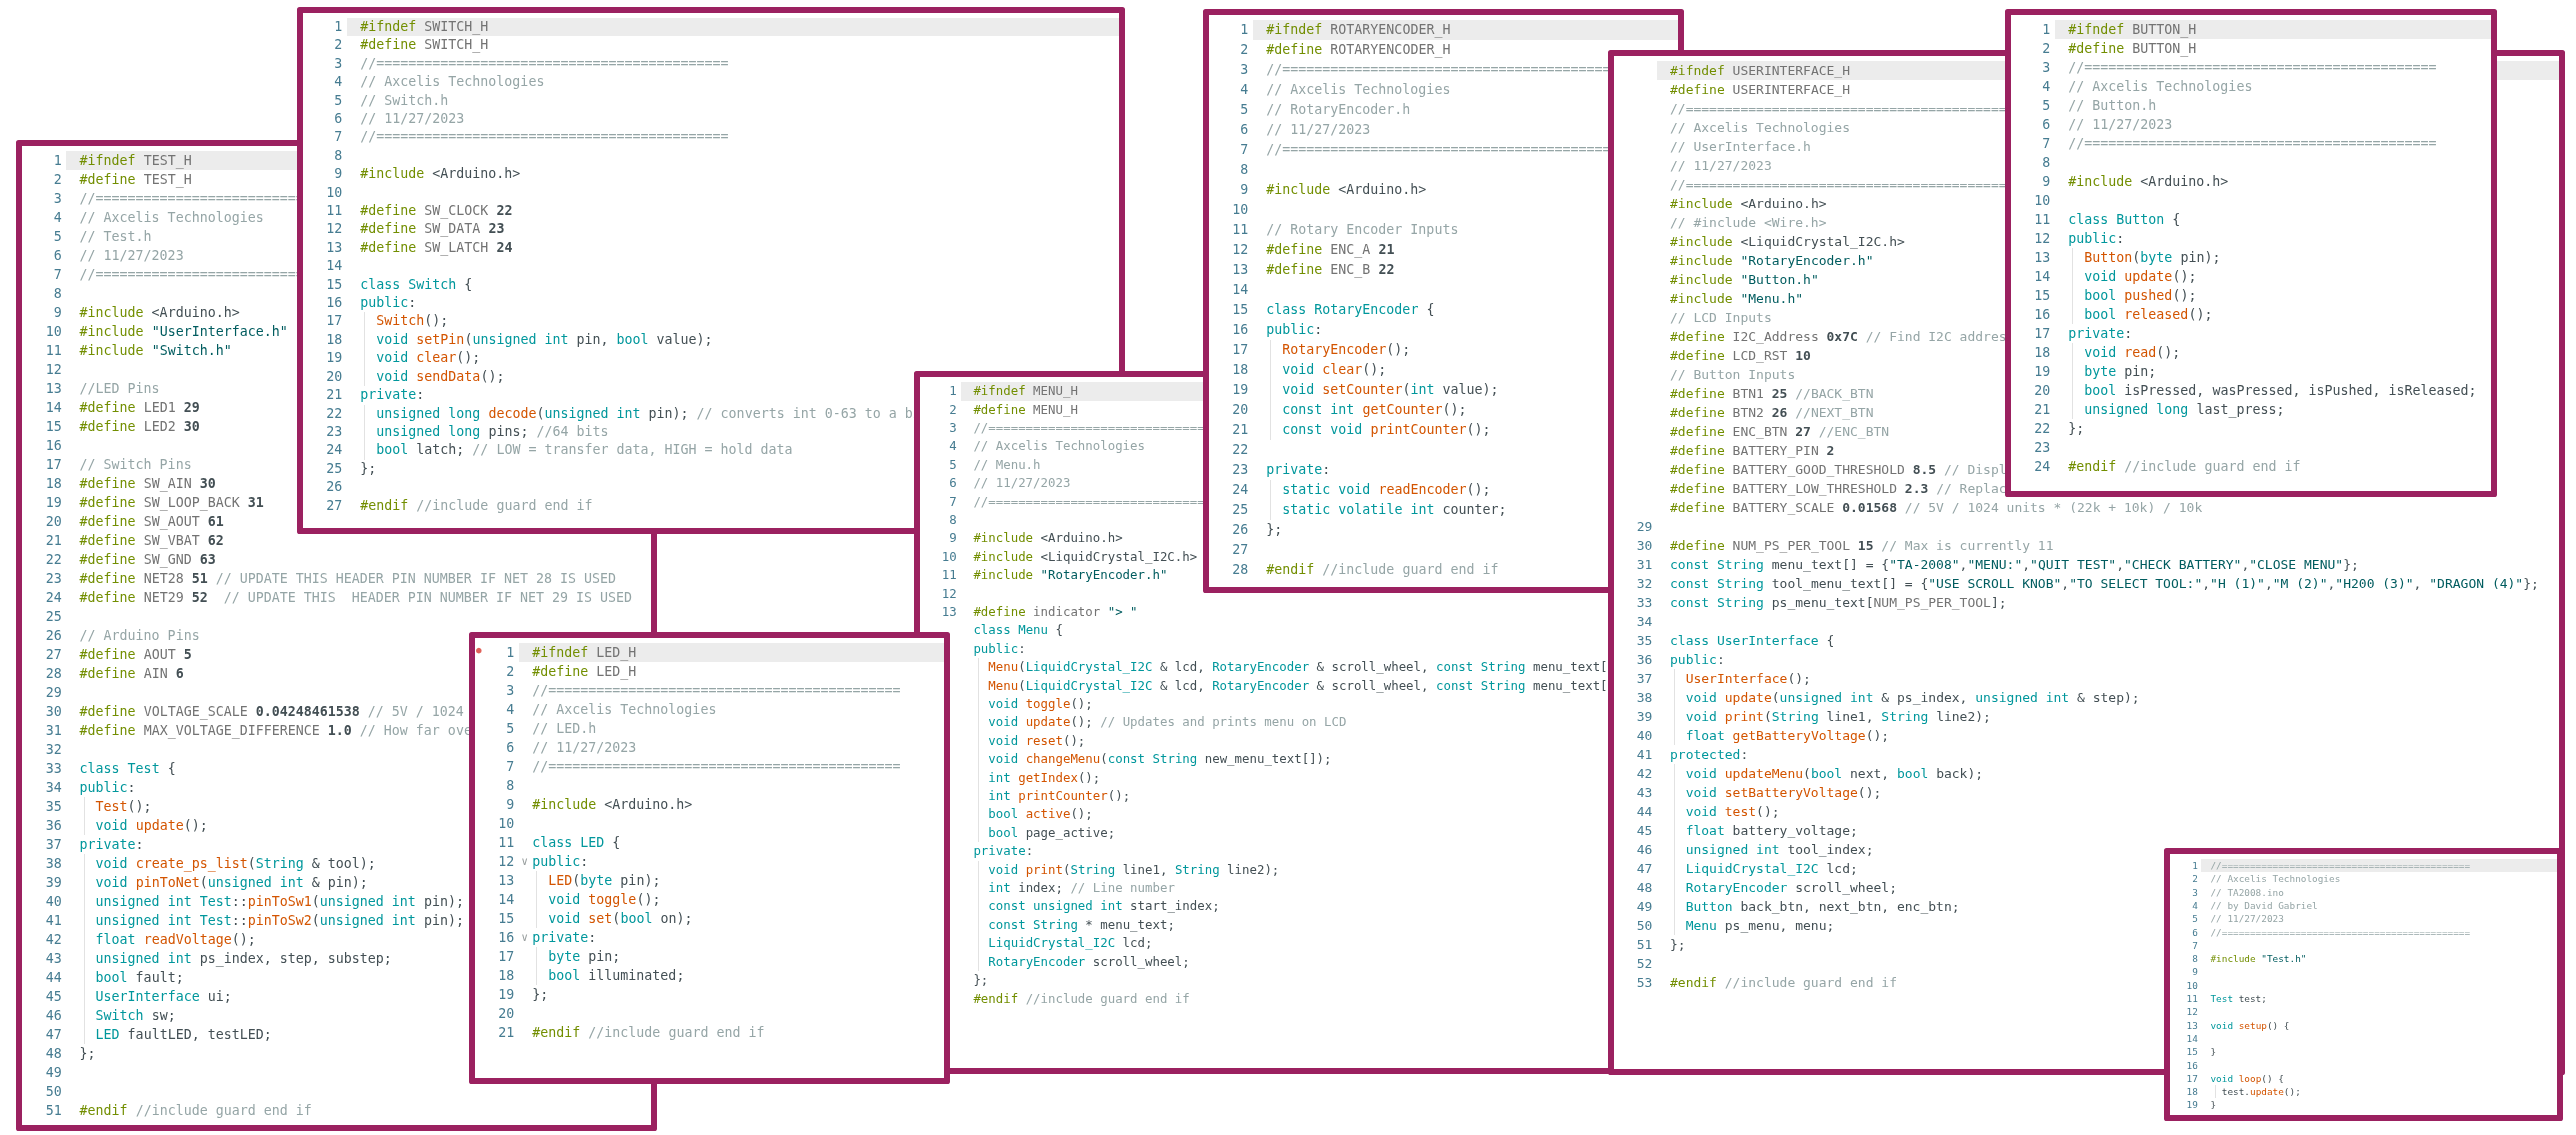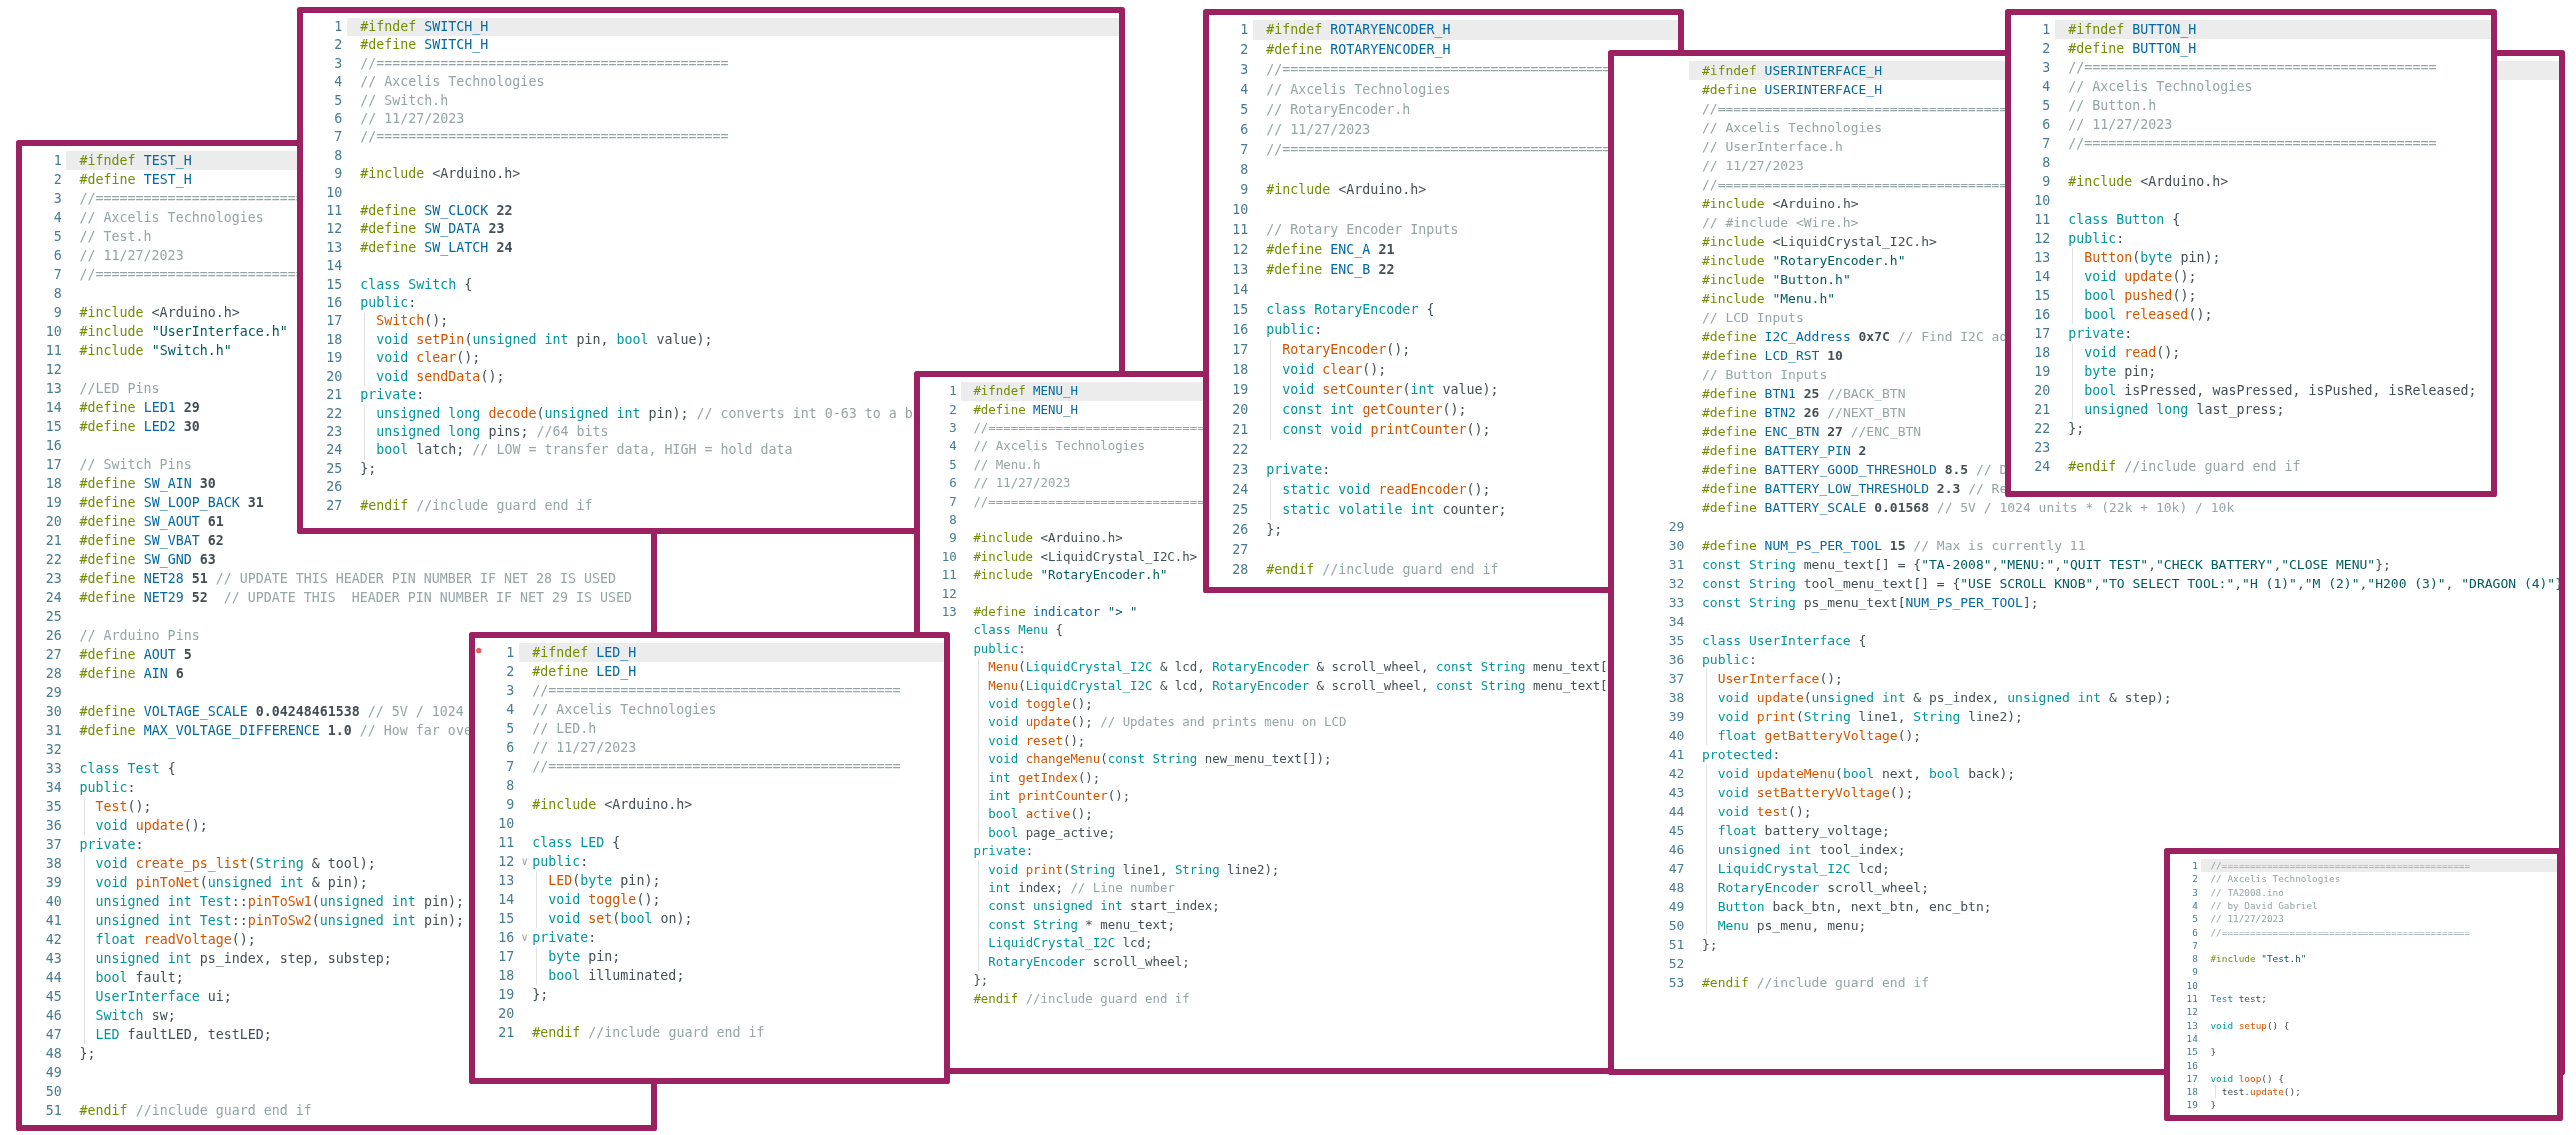--- a/index.html
+++ b/index.html
@@ -10,31 +10,31 @@
   .panel .inner{padding-top:5.1px;}
   .line{display:flex;align-items:stretch;}
   .bp{flex:0 0 .8em;text-align:center;color:#e0615a;font-size:.7em;line-height:1.6em;}
   .num{flex:0 0 2.4em;text-align:right;color:#467c91;padding-right:.35em;}
   .fold{flex:0 0 1.0em;text-align:center;color:#9aa0a0;font-size:.85em;}
   .code{flex:1 1 auto;white-space:pre;position:relative;padding-left:.15em;}
   .hl .code,.hl .fold{background:#ececec;}
   .ind::before{content:"";position:absolute;left:6px;top:0;bottom:0;border-left:0.9px solid #e2e2e2;}
   .tk{color:#00979c;}
   .tf{color:#d35400;}
-  .tm{color:#0369a1;margin-top:23px;}
+  .tm{color:#737373;margin-top:23px;}
   .tp{color:#728e00;}
   .ts{color:#005c5f;}
   .tc{color:#95a5a6;}
   .tn{color:#434f54;font-weight:600;}
   
   .p-test   {left:16.3px;  top:140px; width:641px;  height:991px; font-size:13.3px; line-height:19px;   z-index:1;}
   .p-switch {left:297px; top:6.9px;   width:828px;  height:527px;  font-size:13.3px; line-height:18.4px; z-index:2;}
   .p-menu   {left:914px;top:371px; width:709px;  height:703px;  font-size:12.4px; line-height:18.4px; z-index:3;}
   .p-rotary {left:1203px;top:8.6px;  width:481px;  height:584px;  font-size:13.3px; line-height:20px;   z-index:4;}
-  .p-ui     {left:1608px;top:50px;  width:957px; height:1025px; font-size:13px;   line-height:19px;   z-index:5;padding-left:32px;}
+  .p-ui     {left:1608px;top:50px;  width:957px; height:1025px; font-size:13px;   line-height:19px;   z-index:5;}
   .p-led    {left:469px; top:632px; width:481px;  height:452px;  font-size:13.3px; line-height:19px;   z-index:6;}
   .p-button {left:2005px;top:8.6px;  width:492px;  height:488px;  font-size:13.3px; line-height:19px;   z-index:7;}
   .p-ino    {left:2164px;top:848px; width:399px;  height:273px;  font-size:9.4px;   line-height:13.3px; z-index:7;}
 </style>
 </head>
 <body>
 
 <div id="stage">
   <div class="panel p-test">
       <div class="inner">

